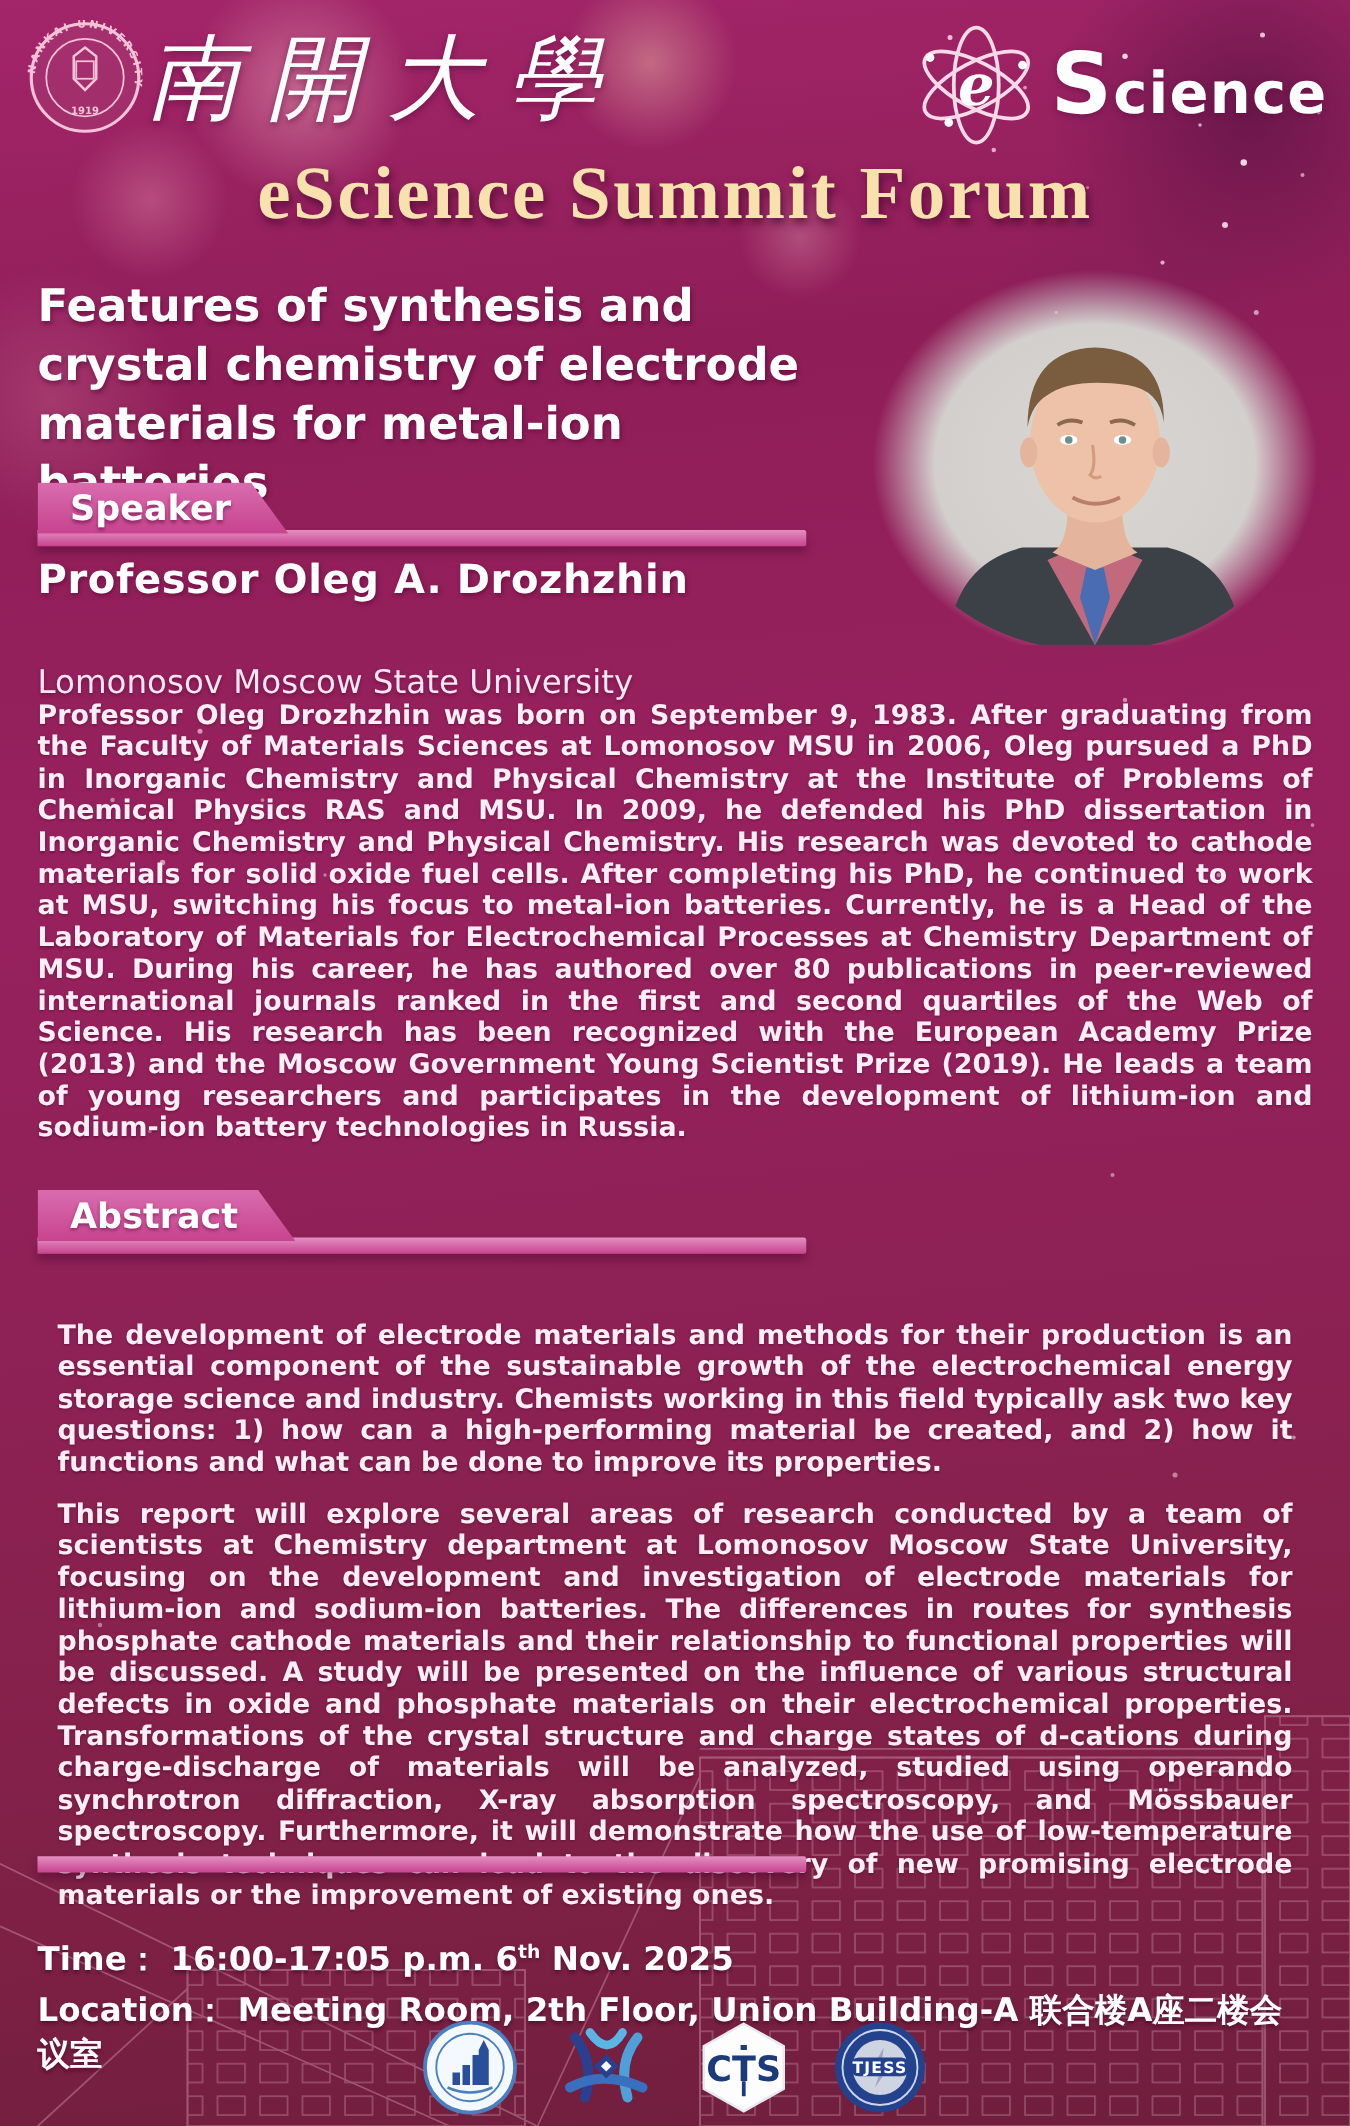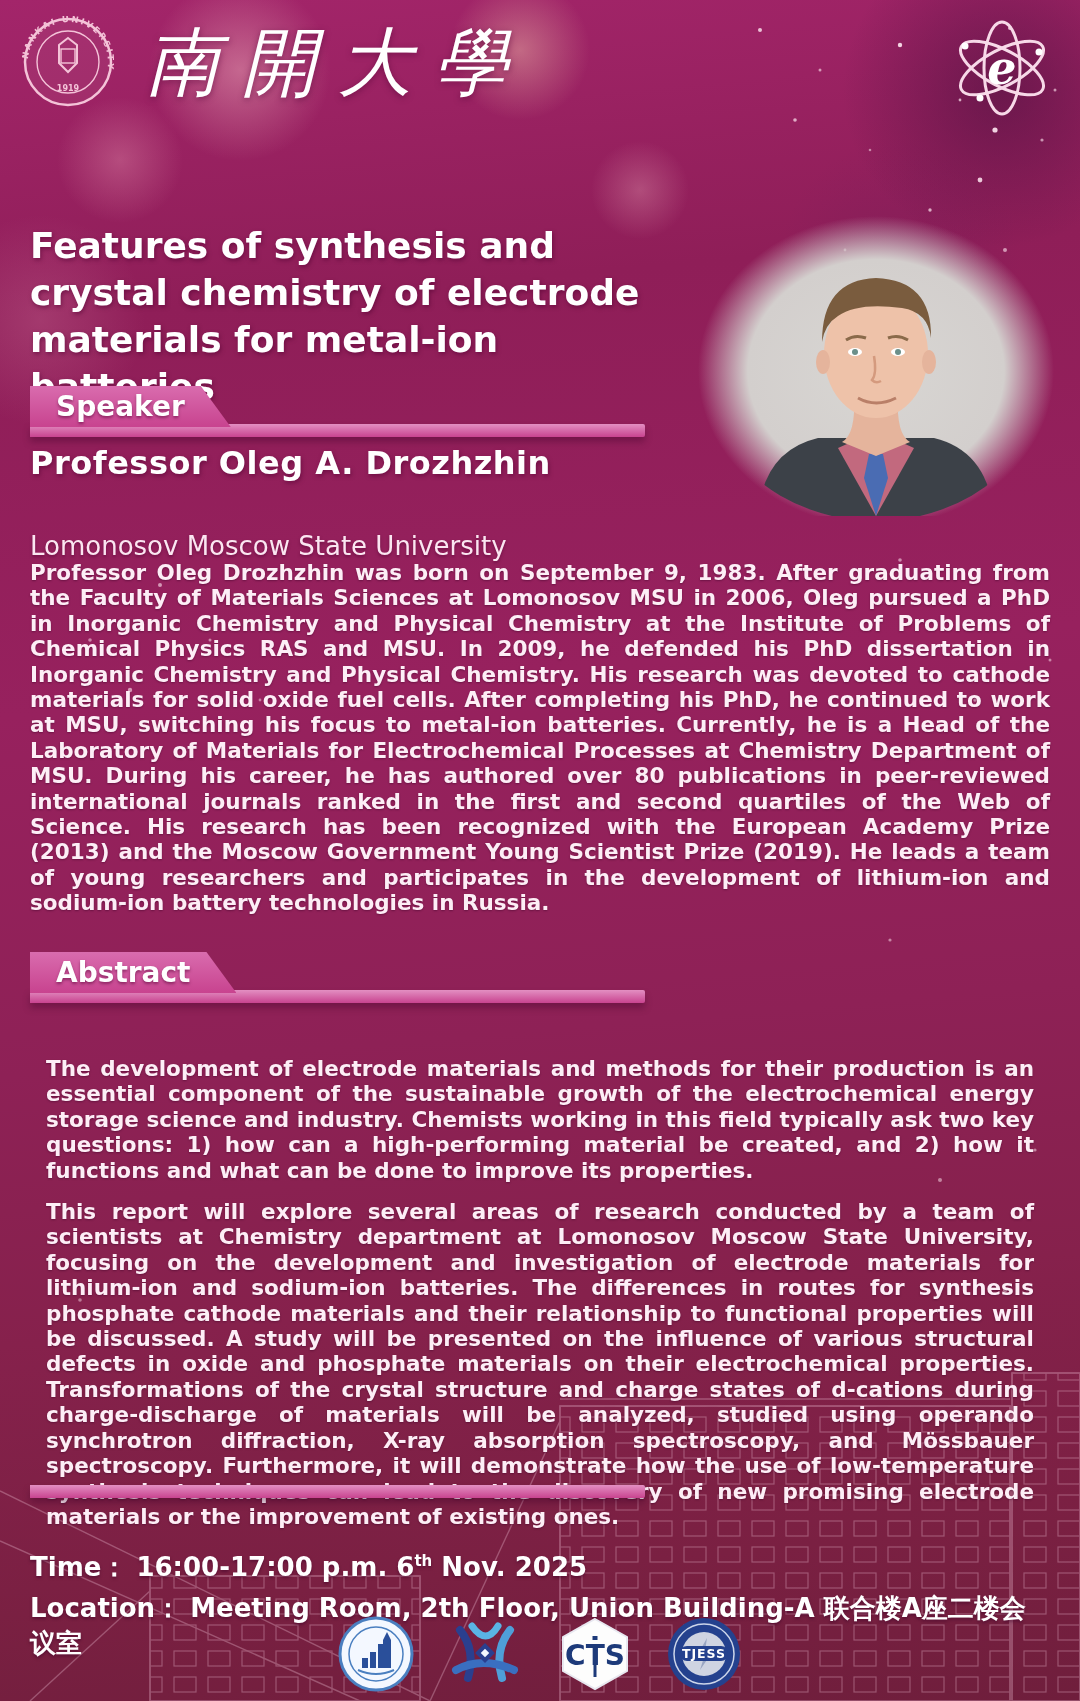--- a/index.html
+++ b/index.html
@@ -12,21 +12,21 @@
       radial-gradient(circle 90px  at 120px 160px, rgba(225,140,170,.40), transparent 70%),
       radial-gradient(circle 70px  at 640px 190px, rgba(230,160,180,.35), transparent 70%),
       radial-gradient(circle 150px at 40px  320px, rgba(210,120,160,.30), transparent 70%),
       radial-gradient(circle 210px at 1000px 90px, rgba(70,15,60,.55), transparent 75%),
       radial-gradient(circle 160px at 900px 260px, rgba(120,30,90,.40), transparent 75%),
       linear-gradient(175deg,#a3256a 0%,#8f1e58 18%,#97215e 40%,#8e2156 60%,#86214c 75%,#7a2042 90%,#6f1e3c 100%);
   }
   .abs{position:absolute;}
   
   .cn-name{left:118px; top:14px; font-family:"DejaVu Serif", serif; font-size:74px; color:#fff;
-           letter-spacing:22px; text-shadow:0 2px 6px rgba(90,10,60,.6); font-style:italic;margin-left:28px;}
+           letter-spacing:22px; text-shadow:0 2px 6px rgba(90,10,60,.6); font-style:italic;}
   .escience-logo{right:18px; top:16px; display:flex; align-items:center;}
   .escience-word{color:#fff; font-weight:bold; letter-spacing:1px; text-shadow:0 2px 5px rgba(90,10,60,.5);
                  font-size:46px; line-height:1;}
   .escience-word .bigS{font-size:68px;}
   
   .banner-title{left:0; top:120px; width:100%; text-align:center;
     font-family:"Liberation Serif", serif; font-weight:bold; font-size:60px; letter-spacing:2px;
     color:#f7e2ae; text-shadow:2px 4px 7px rgba(60,0,40,.65);}
   
   .talk-title{left:30px; top:222px; width:648px; font-weight:bold; font-size:36px; line-height:47px;
@@ -142,22 +142,24 @@
       <g stroke="#f7d9e8" stroke-width="3" fill="none">
         <ellipse cx="60" cy="52" rx="46" ry="18" transform="rotate(-28 60 52)"></ellipse>
         <ellipse cx="60" cy="52" rx="46" ry="18" transform="rotate(28 60 52)"></ellipse>
         <ellipse cx="60" cy="52" rx="46" ry="18" transform="rotate(90 60 52)"></ellipse>
       </g>
       <circle cx="23" cy="30" r="3.5" fill="#fff"></circle>
       <circle cx="97" cy="36" r="3.5" fill="#fff"></circle>
       <circle cx="38" cy="82" r="3.5" fill="#fff"></circle>
       <text x="60" y="68" text-anchor="middle" font-family="DejaVu Serif, serif" font-style="italic" font-weight="bold" font-size="46" fill="#ffffff">e</text>
     </svg>
-  </div>
-
+    <div class="escience-word"><span class="bigS">S</span><span>cience</span></div>
+  </div>
+
+  <div class="abs banner-title">eScience Summit Forum</div>
 
   <div class="abs talk-title">Features of synthesis and crystal chemistry of electrode materials for metal-ion batteries</div>
 
   <svg class="abs" width="370" height="300" style="left:688px;top:216px;" viewBox="0 0 370 300">
     <defs>
       <radialGradient id="blob" cx="50%" cy="50%" r="50%">
         <stop offset="0%" stop-color="#d8d6d3"></stop>
           <stop offset="72%" stop-color="#d3cfcd"></stop>
         <stop offset="100%" stop-color="#d3cfcd" stop-opacity="0"></stop>
       </radialGradient>
@@ -203,21 +205,21 @@
   <div class="abs body-text abstract-text">
     <p>The development of electrode materials and methods for their production is an essential component of the sustainable growth of the electrochemical energy storage science and industry. Chemists working in this field typically ask two key questions: 1) how can a high-performing material be created, and 2) how it functions and what can be done to improve its properties.</p>
     <p>This report will explore several areas of research conducted by a team of scientists at Chemistry department at Lomonosov Moscow State University, focusing on the development and investigation of electrode materials for lithium-ion and sodium-ion batteries. The differences in routes for synthesis phosphate cathode materials and their relationship to functional properties will be discussed. A study will be presented on the influence of various structural defects in oxide and phosphate materials on their electrochemical properties. Transformations of the crystal structure and charge states of d-cations during charge-discharge of materials will be analyzed, studied using operando synchrotron diffraction, X-ray absorption spectroscopy, and Mössbauer spectroscopy. Furthermore, it will demonstrate how the use of low-temperature synthesis techniques can lead to the discovery of new promising electrode materials or the improvement of existing ones.</p>
   </div>
 
   <div class="abs ribbon" style="top:1488px;">
     <div class="bar"></div>
   </div>
 
   <div class="abs tl-lines">
-    <div class="tl-row"><span>Time：</span> <span><span>16:00-17:00 p.m. 6</span><sup>th</sup><span> Nov. 2025</span></span></div>
+    <div class="tl-row"><span>Time：</span> <span><span>16:00-17:05 p.m. 6</span><sup>th</sup><span> Nov. 2025</span></span></div>
     <div class="tl-row"><span>Location：</span> <span>Meeting Room, 2th Floor, Union Building-A 联合楼A座二楼会议室</span></div>
   </div>
 
   <div class="abs footer-logos">
 
     <svg width="76" height="76" viewBox="0 0 76 76">
       <circle cx="38" cy="38" r="36" fill="#f4f8ff" stroke="#4a7fc0" stroke-width="3"></circle>
       <circle cx="38" cy="38" r="27" fill="none" stroke="#4a7fc0" stroke-width="1.5"></circle>
       <g fill="#2a4f9a">
         <rect x="24" y="42" width="6" height="10"></rect>

